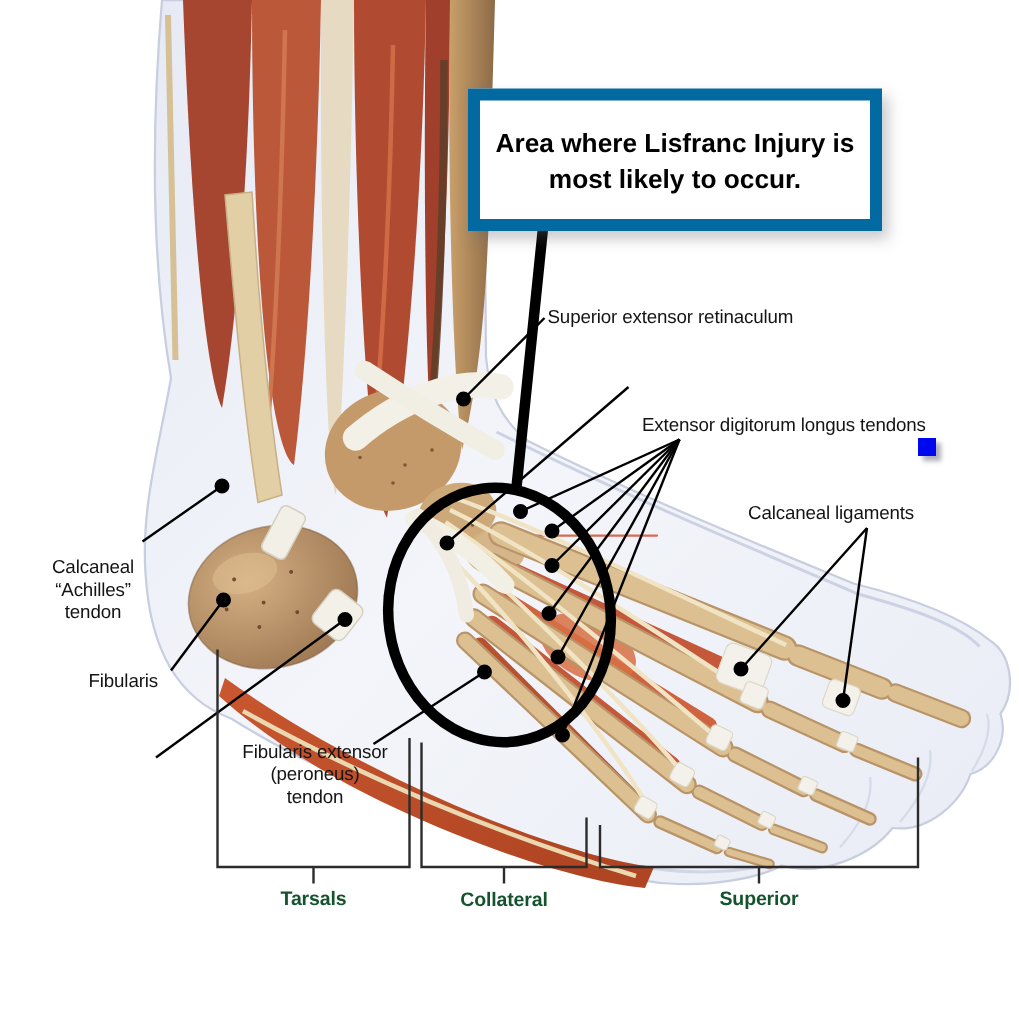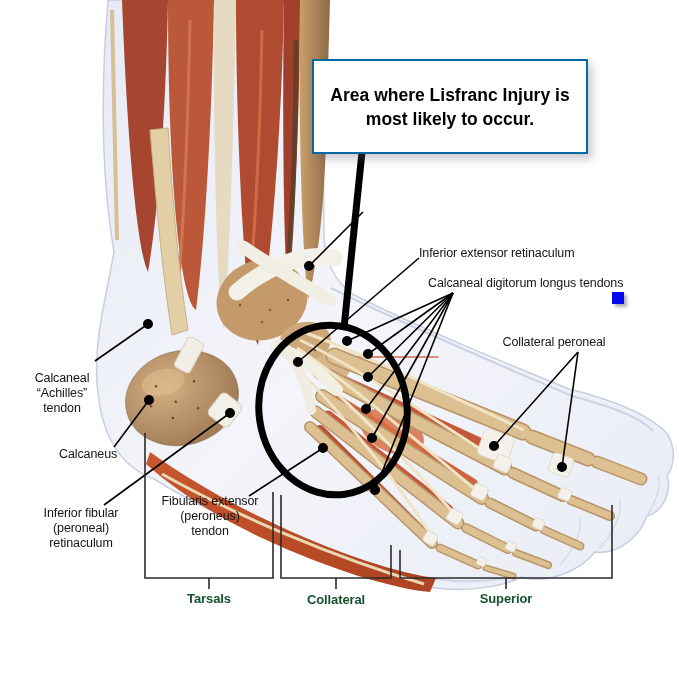--- a/index.html
+++ b/index.html
@@ -12,21 +12,21 @@
     position:absolute;font-size:12.5px;letter-spacing:-0.1px;line-height:15px;
     white-space:pre-line;color:#141414;
   }
   .lbl.center{transform:translateX(-50%);text-align:center;}
   .bracket-lbl{
     position:absolute;font-size:13px;font-weight:bold;letter-spacing:-0.1px;
     transform:translateX(-50%);text-align:center;color:#14532d;
   }
   #title-box{
     position:absolute;left:312px;top:59px;width:276px;height:95px;
-    box-sizing:border-box;border:2px solid #0369a1;background:#ffffff;
+    box-sizing:border-box;border:8px solid #0369a1;background:#ffffff;
     display:flex;align-items:center;justify-content:center;text-align:center;
     font-size:17.5px;font-weight:bold;line-height:24px;color:#000;
     white-space:pre-line;box-shadow:4px 5px 9px rgba(100,100,115,0.35);
   }
   #blue-marker{
     position:absolute;left:612px;top:292px;width:12px;height:12px;
     box-shadow:3px 3px 3px rgba(110,110,130,0.55);
   }
 </style>
 </head>
@@ -238,36 +238,33 @@
       <path d="M281,495 L281,578 L391,578 L391,545"></path>
       <line x1="336" y1="578" x2="336" y2="589"></line>
       <path d="M400,550 L400,578 L612,578 L612,505"></path>
       <line x1="506" y1="578" x2="506" y2="589"></line>
     </g>
   </svg>
 
   <div id="title-box">Area where Lisfranc Injury is
 most likely to occur.</div>
 
-
-  <div class="lbl" style="left:419px;top:246px">Inferior extensor retinaculum</div>
-
-  <div class="lbl" style="left:428px;top:276px">Calcaneal digitorum longus tendons</div>
-
-  <div class="lbl center" style="left:554px;top:335px">Collateral peroneal</div>
+  <div class="lbl" style="left:365px;top:204px">Superior extensor retinaculum</div>
+
+
+  <div class="lbl" style="left:428px;top:276px">Extensor digitorum longus tendons</div>
+
+  <div class="lbl center" style="left:554px;top:335px">Calcaneal ligaments</div>
 
   <div class="lbl center" style="left:62px;top:371px">Calcaneal
 “Achilles”
 tendon</div>
 
-  <div class="lbl" style="left:59px;top:447px">Calcaneus</div>
-
-  <div class="lbl center" style="left:81px;top:506px">Inferior fibular
-(peroneal)
-retinaculum</div>
+  <div class="lbl" style="left:59px;top:447px">Fibularis</div>
+
 
   <div class="lbl center" style="left:210px;top:494px">Fibularis extensor
 (peroneus)
 tendon</div>
 
   <div class="bracket-lbl" style="left:209px;top:591px">Tarsals</div>
 
   <div class="bracket-lbl" style="left:336px;top:592px">Collateral</div>
 
   <div class="bracket-lbl" style="left:506px;top:591px">Superior</div>

